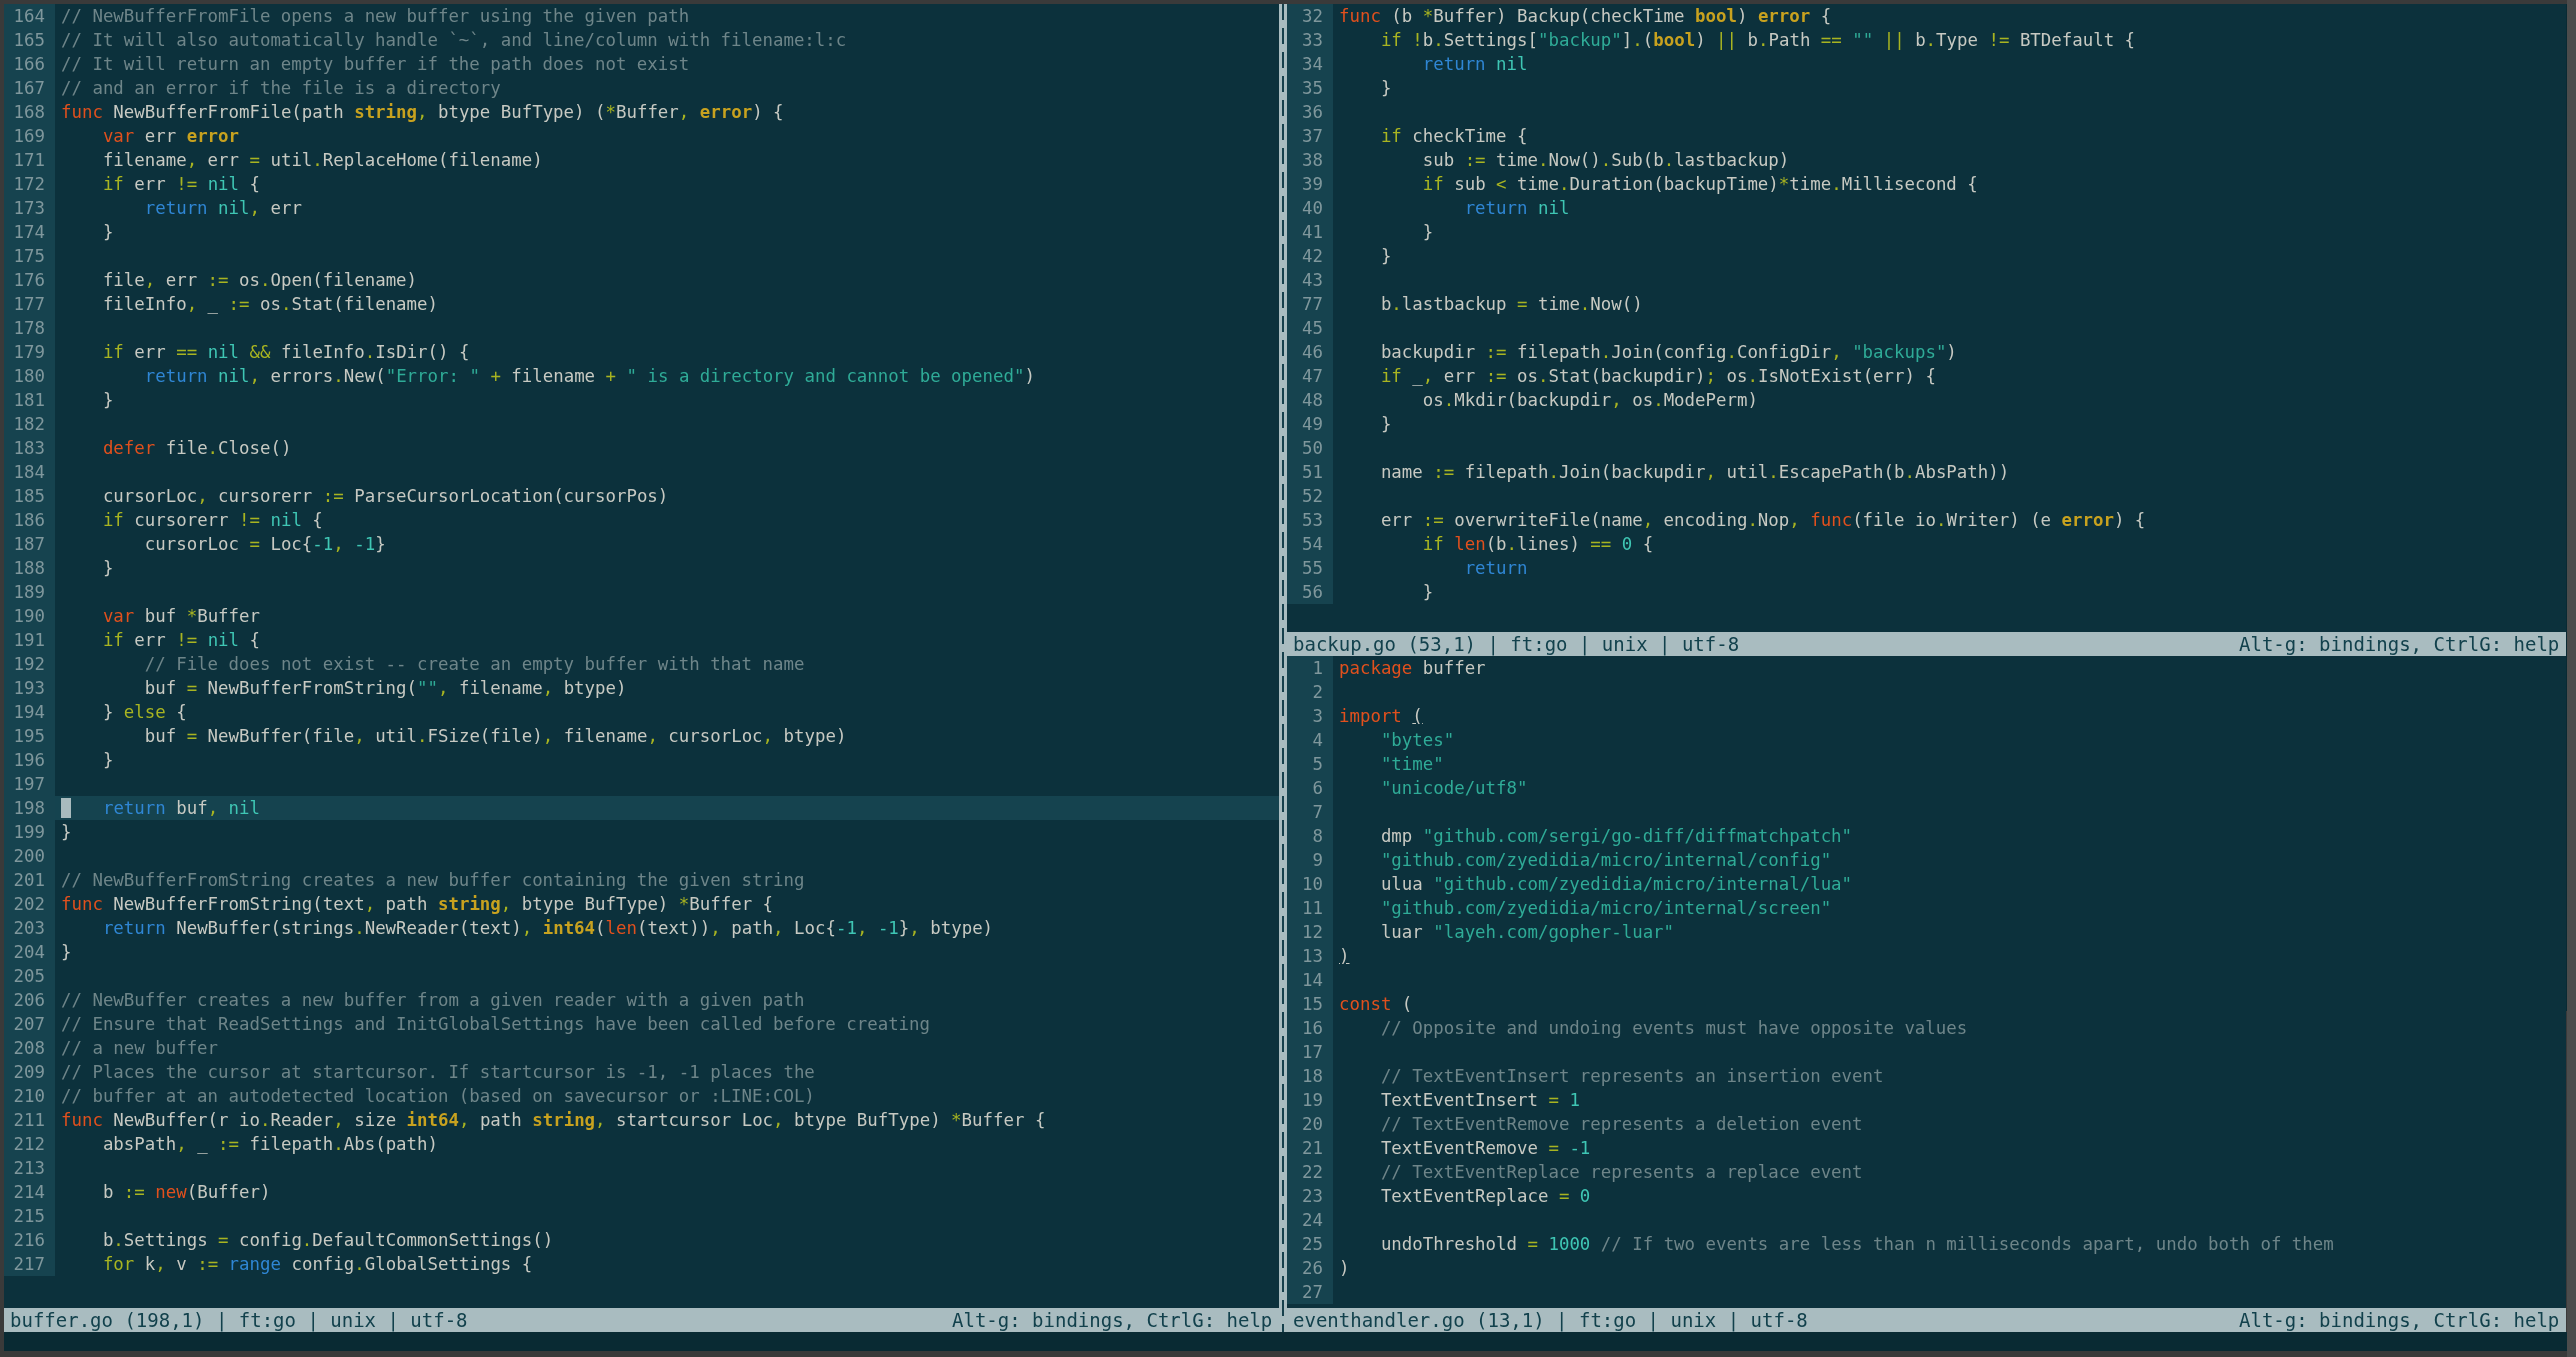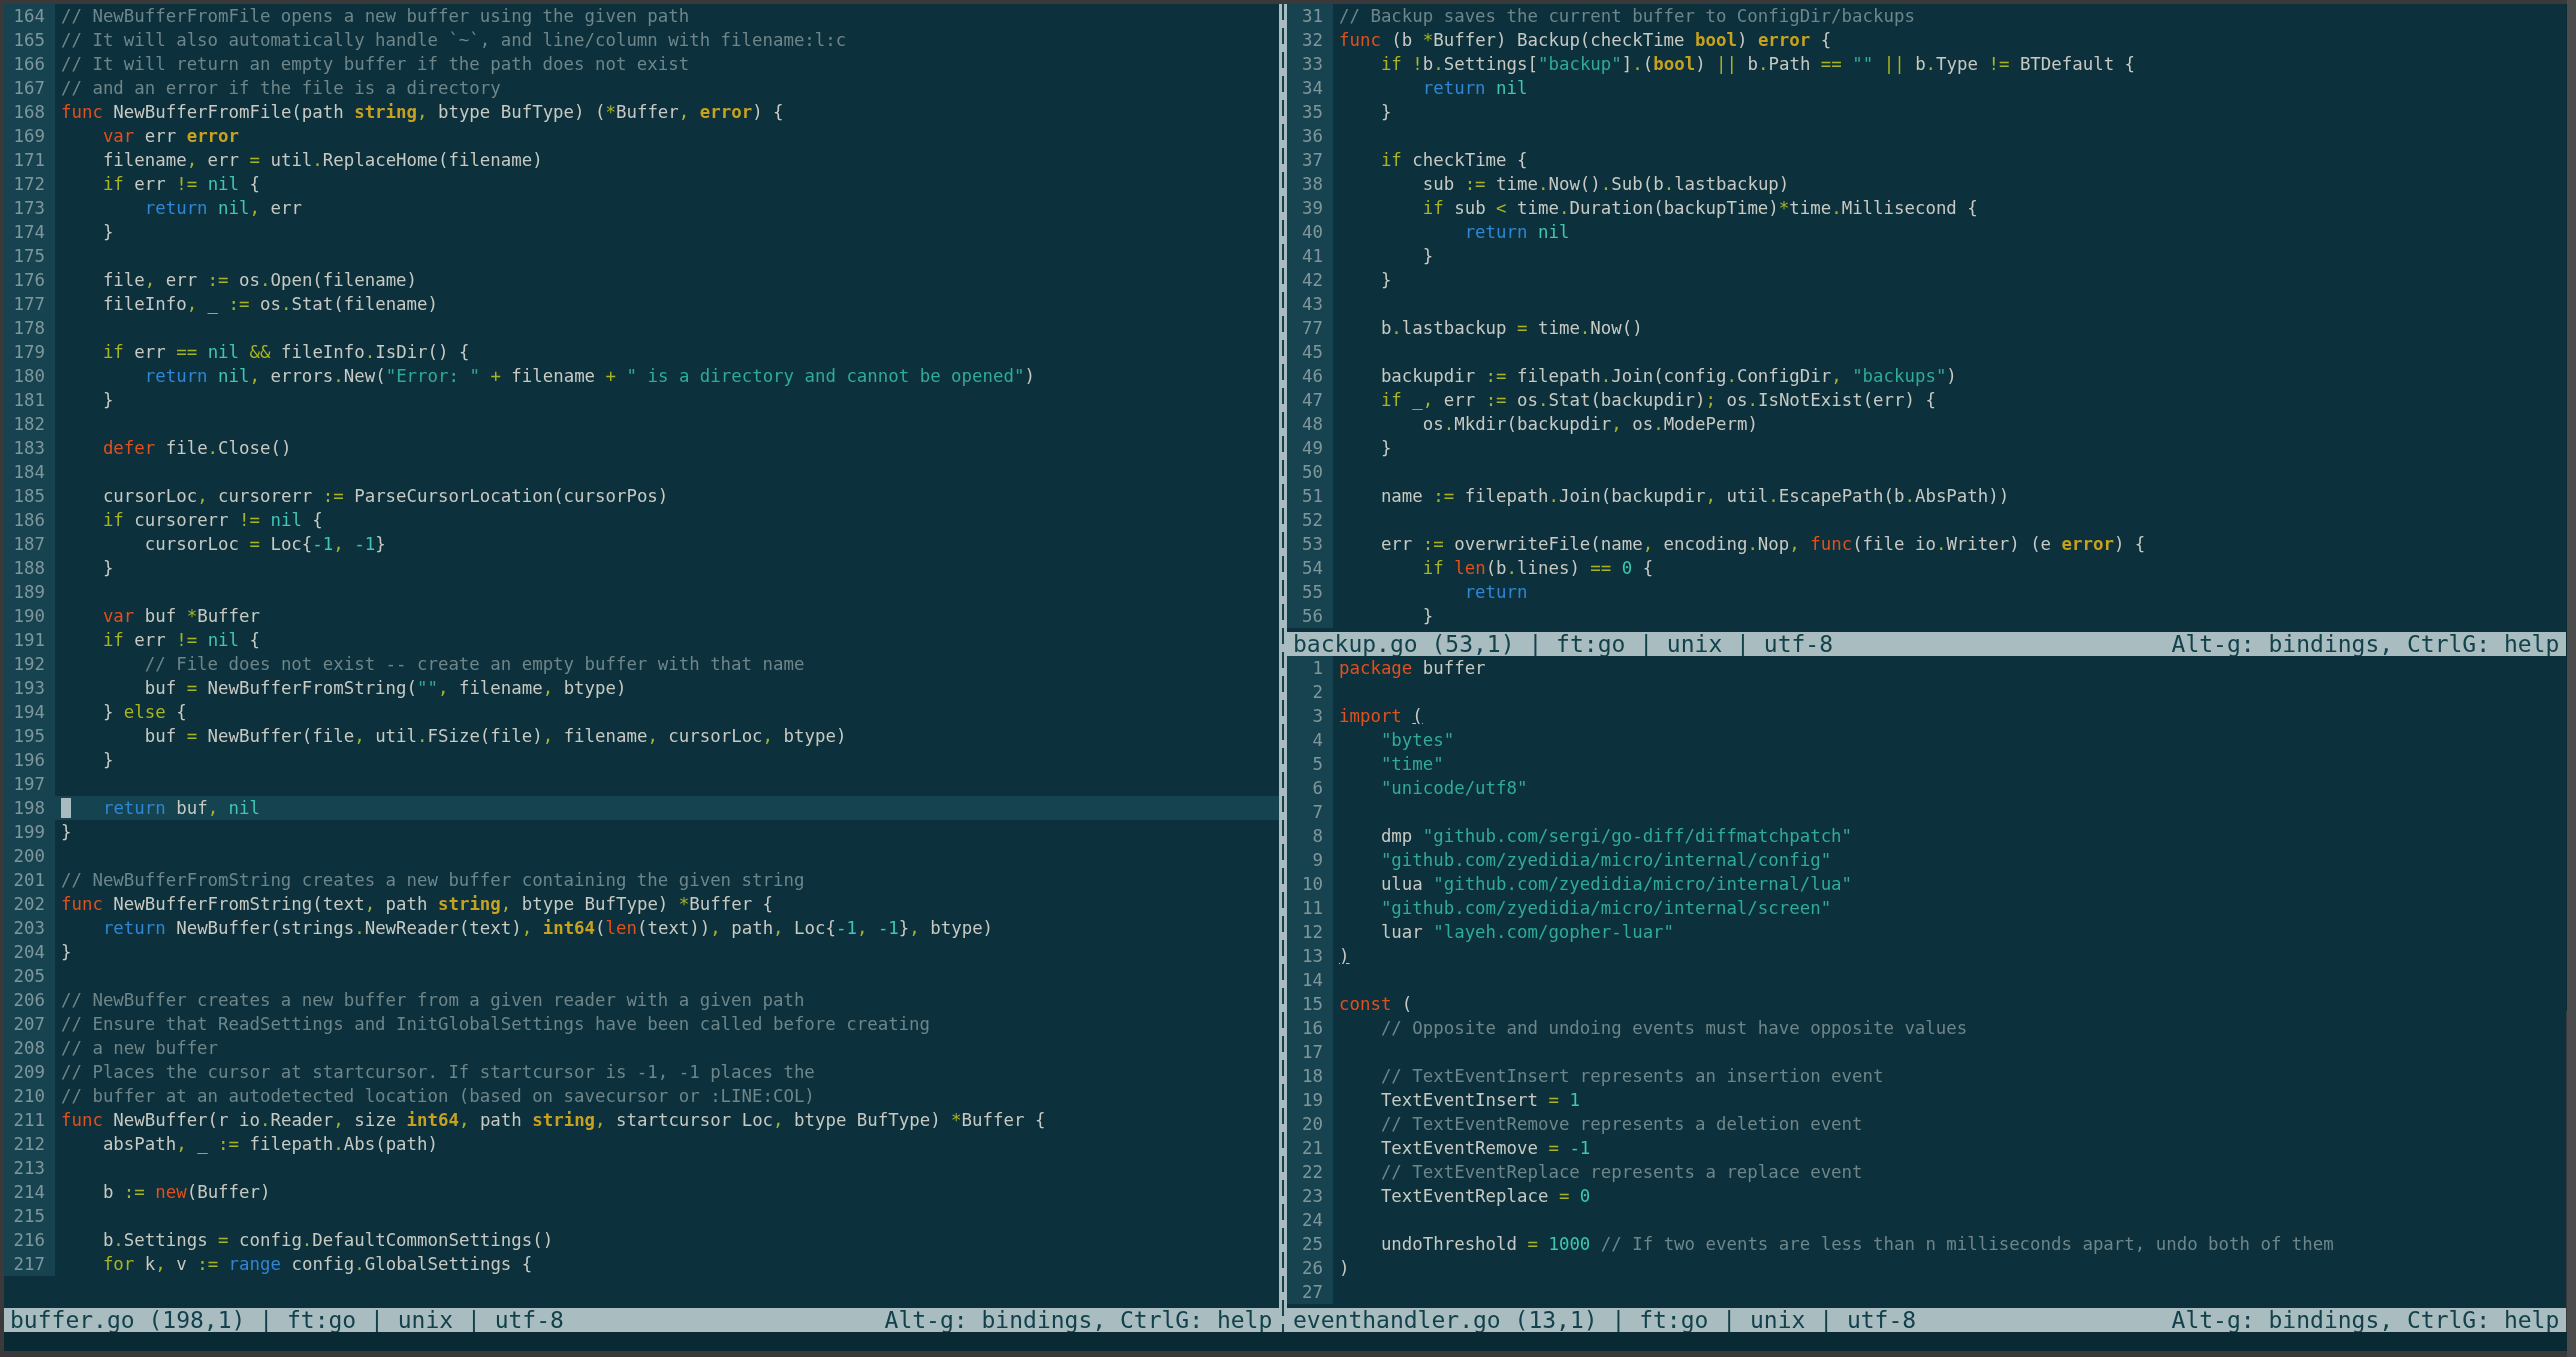--- a/index.html
+++ b/index.html
@@ -48,21 +48,21 @@
   .k{color:var(--kw);}
   .t{color:var(--type);font-weight:bold;}
   .g{color:var(--stmt);}
   .o{color:var(--op);}
   .b{color:var(--special);margin-top:18px;}
   .s{color:var(--str);}
   .n{color:var(--const);}
   .c{color:var(--comment);margin-top:48px;}
   .ul{text-decoration:underline;}
   .sbar{
-    height:24px;line-height:24px;font-size:23px;flex:none;
+    height:24px;line-height:24px;font-size:19px;flex:none;
     background:var(--sb-bg);color:var(--sb-fg);
     display:flex;justify-content:space-between;
     padding:0 6.7px 0 6px;white-space:pre;overflow:hidden;
   }
   .cmdline{height:19px;background:var(--cmd-bg);}
 </style>
 </head>
 <body style="background: rgb(58, 58, 58);">
 
 <div class="right-strip" style="background: rgb(76, 76, 76);"></div>
@@ -289,24 +289,20 @@
         <span>buffer.go (198,1) | ft:go | unix | utf-8</span>
         <span>Alt-g: bindings, CtrlG: help</span>
       </div>
     </div>
 
     <div class="divider"></div>
 
     <div class="col col-right">
       <div class="pcode p1" id="pane1">
           <div class="row">
-            <span class="gut">31</span>
-            <span class="code"><span class="c">// Backup saves the current buffer to ConfigDir/backups</span></span>
-          </div>
-          <div class="row">
             <span class="gut">32</span>
             <span class="code"><span class="k">func</span> (b <span class="o">*</span>Buffer) Backup(checkTime <span class="t">bool</span>) <span class="t">error</span> {</span>
           </div>
           <div class="row">
             <span class="gut">33</span>
             <span class="code">    <span class="g">if</span> <span class="o">!</span>b<span class="o">.</span>Settings[<span class="s">"backup"</span>]<span class="o">.</span>(<span class="t">bool</span>) <span class="o">||</span> b<span class="o">.</span>Path <span class="o">==</span> <span class="s">""</span> <span class="o">||</span> b<span class="o">.</span>Type <span class="o">!=</span> BTDefault {</span>
           </div>
           <div class="row">
             <span class="gut">34</span>
             <span class="code">        <span class="b">return</span> <span class="n">nil</span></span>

